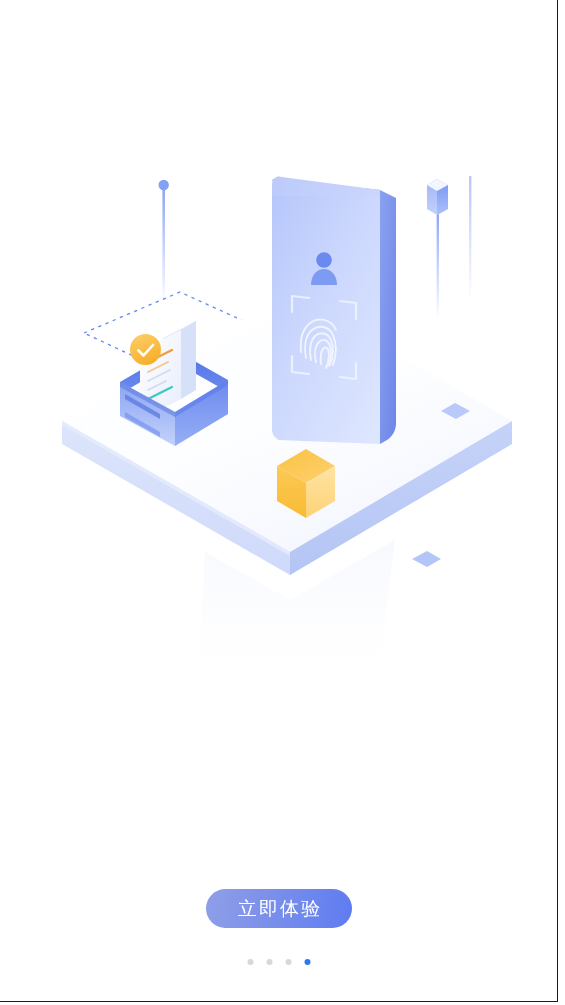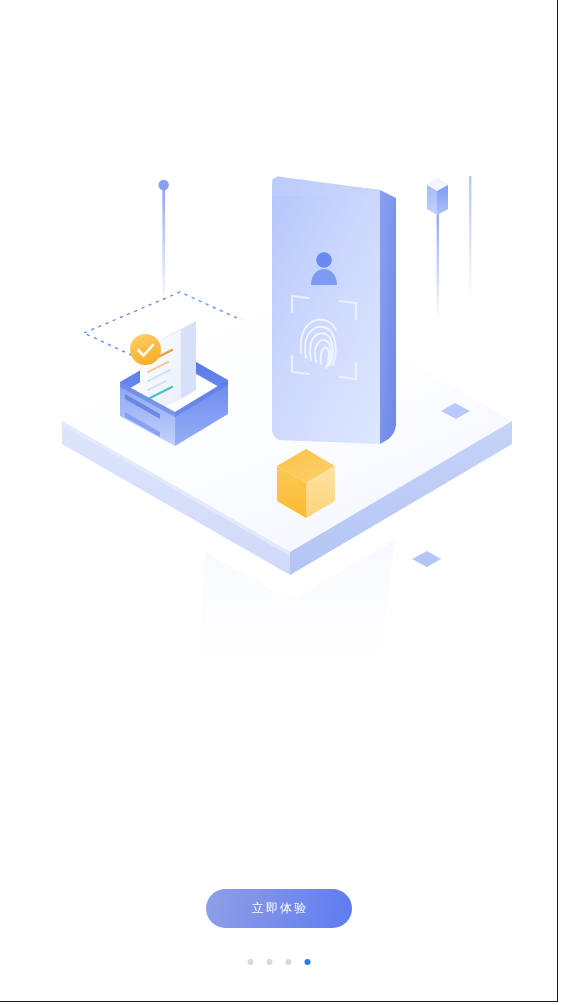--- a/index.html
+++ b/index.html
@@ -56,21 +56,21 @@
     position: absolute;
     left: 50%;
     transform: translateX(-50%);
     top: 29px;
     width: 146px;
     height: 39px;
     border: none;
     border-radius: 20px;
     background: linear-gradient(100deg, #8f9fe8 0%, #7e91ea 38%, #6d87ee 70%, #5e7bf0 100%);
     color: #ffffff;
-    font-size: 12px;
+    font-size: 19px;
     letter-spacing: 2.2px;
     text-indent: 2.2px;
     font-family: "Liberation Sans", "DejaVu Sans", sans-serif;
     cursor: pointer;
     padding: 0;
     line-height: 39px;
     text-align: center;
   }
 
   #pager-dots {

